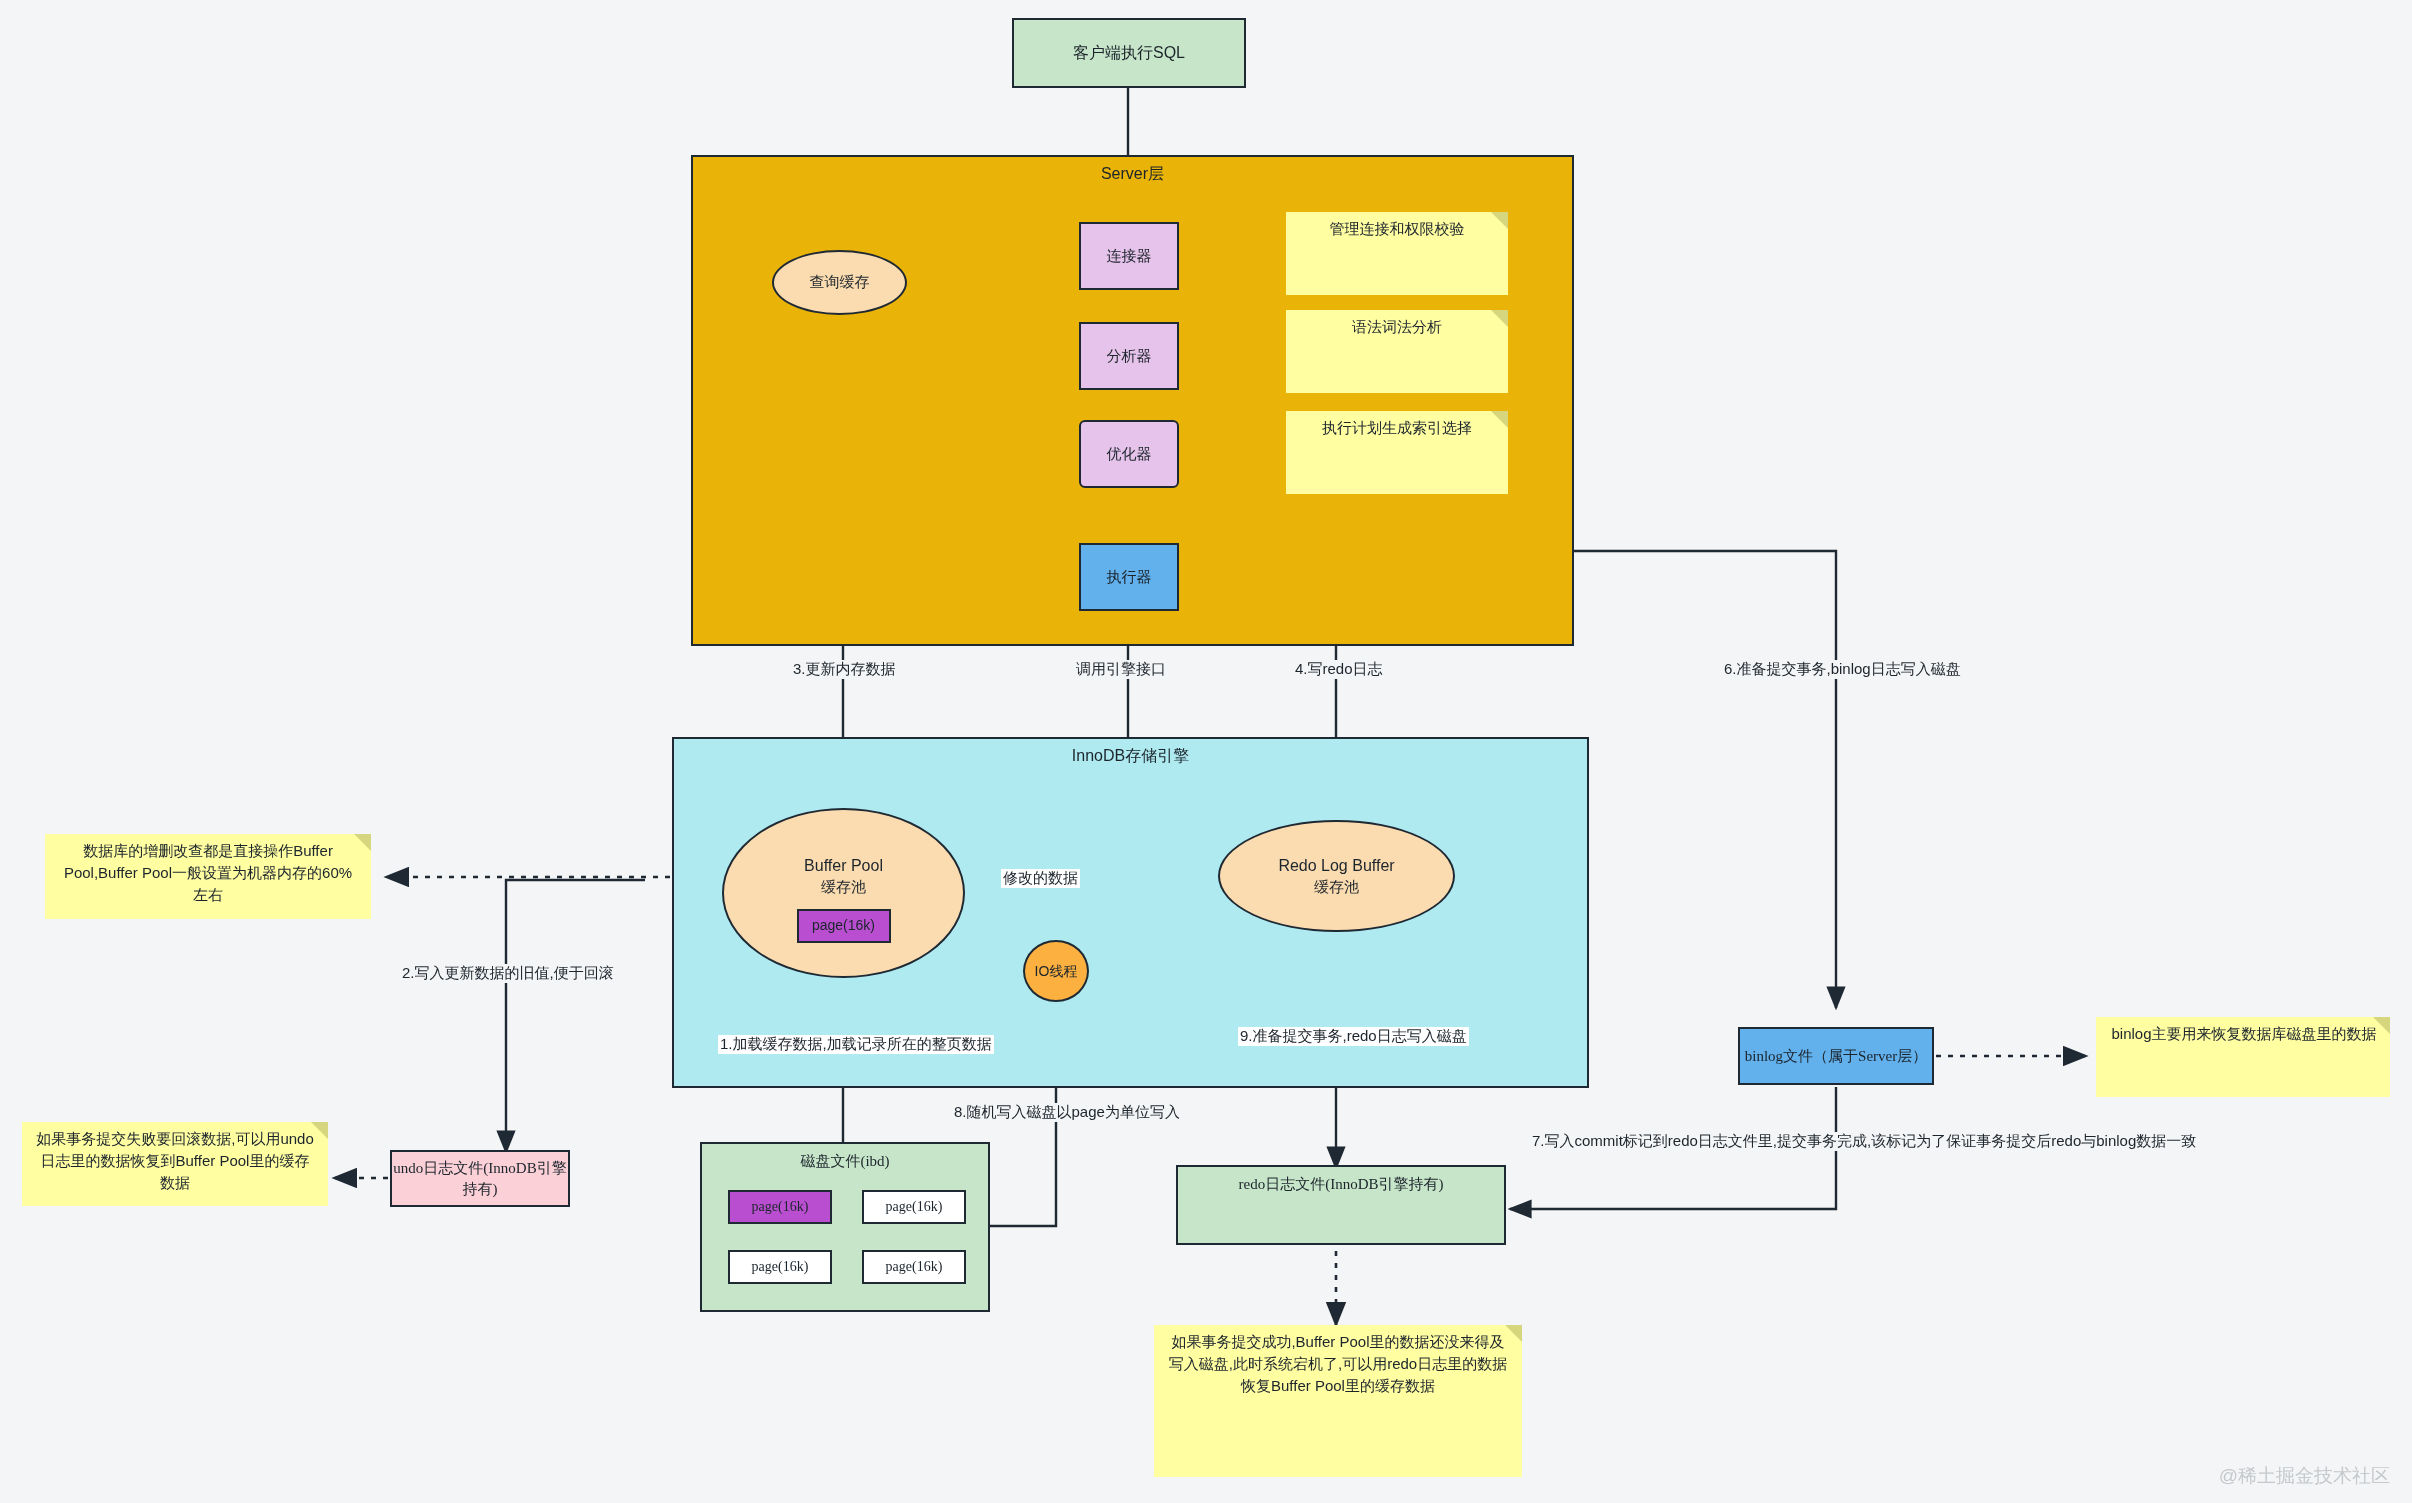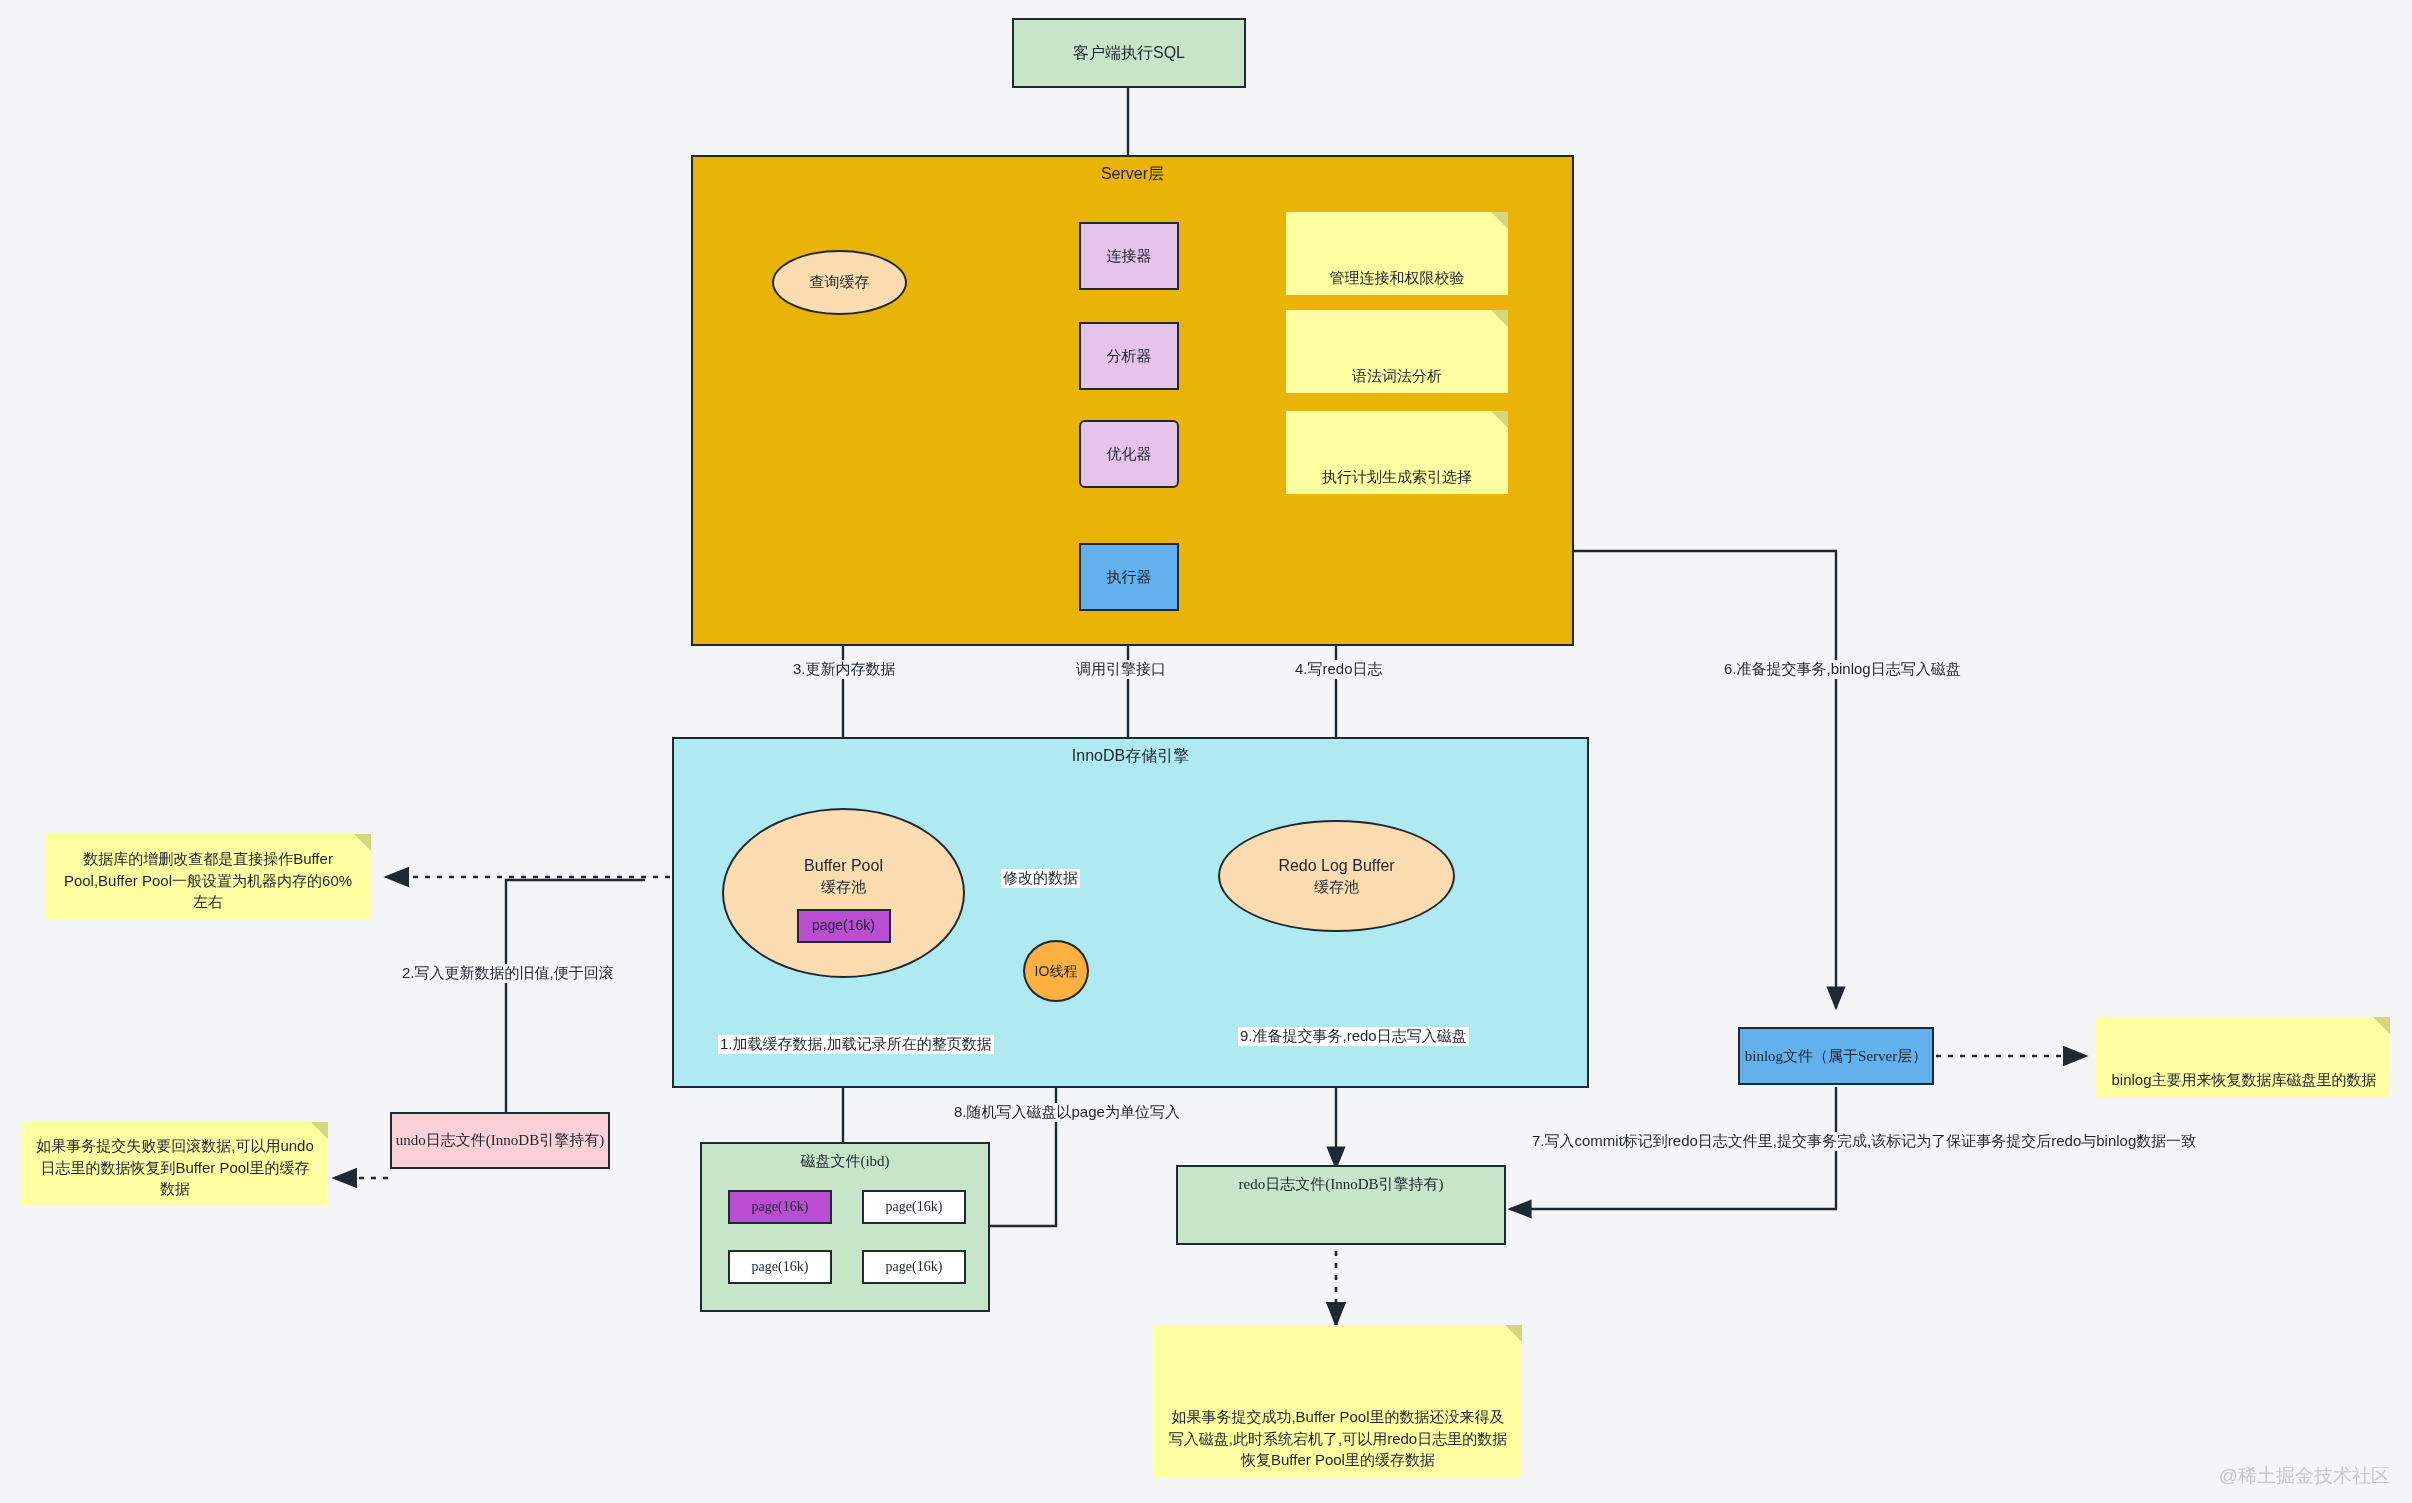--- a/index.html
+++ b/index.html
@@ -28,21 +28,21 @@
   .pink{background:#fbd0d7;}
   .violet{background:#b94fd0;}
   .white{background:#ffffff;}
   .greenfile{background:#c7e6c9;}
 
   .ellipse{border-radius:50%;}
   .rounded{border-radius:0;font-family:Liberation Serif, serif;}
 
   
   .note{position:absolute;box-sizing:border-box;background:#ffffa2;
-        display:flex;align-items:flex-end;justify-content:center;text-align:center;
+        display:flex;align-items:flex-start;justify-content:center;text-align:center;
         padding:6px 12px;line-height:1.45;}
   .note .fold{position:absolute;right:0;top:0;width:0;height:0;
         border-left:17px solid transparent;border-top:17px solid #d6d67e;}
 
   
   .elab{position:absolute;background:#f4f5f6;font-size:15px;color:#1c242c;
         white-space:nowrap;padding:0 2px;}
 
   .watermark{position:absolute;right:22px;bottom:14px;color:#c5c9cd;font-size:19px;}
 </style>
@@ -178,21 +178,21 @@
   </div>
 
   <div class="elab" style="left:1001px;top:869px;background:#ffffff;">修改的数据</div>
   <div class="elab" style="left:718px;top:1035px;background:#ffffff;">1.加载缓存数据,加载记录所在的整页数据</div>
   <div class="elab" style="left:1238px;top:1027px;background:#ffffff;">9.准备提交事务,redo日志写入磁盘</div>
 
   <div class="elab" style="left:400px;top:964px;">2.写入更新数据的旧值,便于回滚</div>
   <div class="elab" style="left:952px;top:1103px;">8.随机写入磁盘以page为单位写入</div>
   <div class="elab" style="left:1530px;top:1132px;">7.写入commit标记到redo日志文件里,提交事务完成,该标记为了保证事务提交后redo与binlog数据一致</div>
 
-  <div class="node pink rounded" style="left:390px;top:1112px;width:220px;height:57px;">
+  <div class="node pink rounded" style="left:390px;top:1150px;width:180px;height:57px;">
     <span class="nlabel" style="font-size:15px;">undo日志文件(InnoDB引擎持有)</span>
   </div>
 
   <div class="node greenfile rounded" style="left:700px;top:1142px;width:290px;height:170px;display:block;">
     <div style="text-align:center;font-size:15px;margin-top:8px;">磁盘文件(ibd)</div>
     <div style="position: absolute; left: 26px; top: 46px; width: 104px; height: 34px; display: flex; align-items: center; justify-content: center;" class="node violet">
         <span class="nlabel" style="font-size:14px;">page(16k)</span>
       </div>
     <div style="position: absolute; left: 160px; top: 46px; width: 104px; height: 34px; display: flex; align-items: center; justify-content: center;" class="node white">
         <span class="nlabel" style="font-size:14px;">page(16k)</span>

